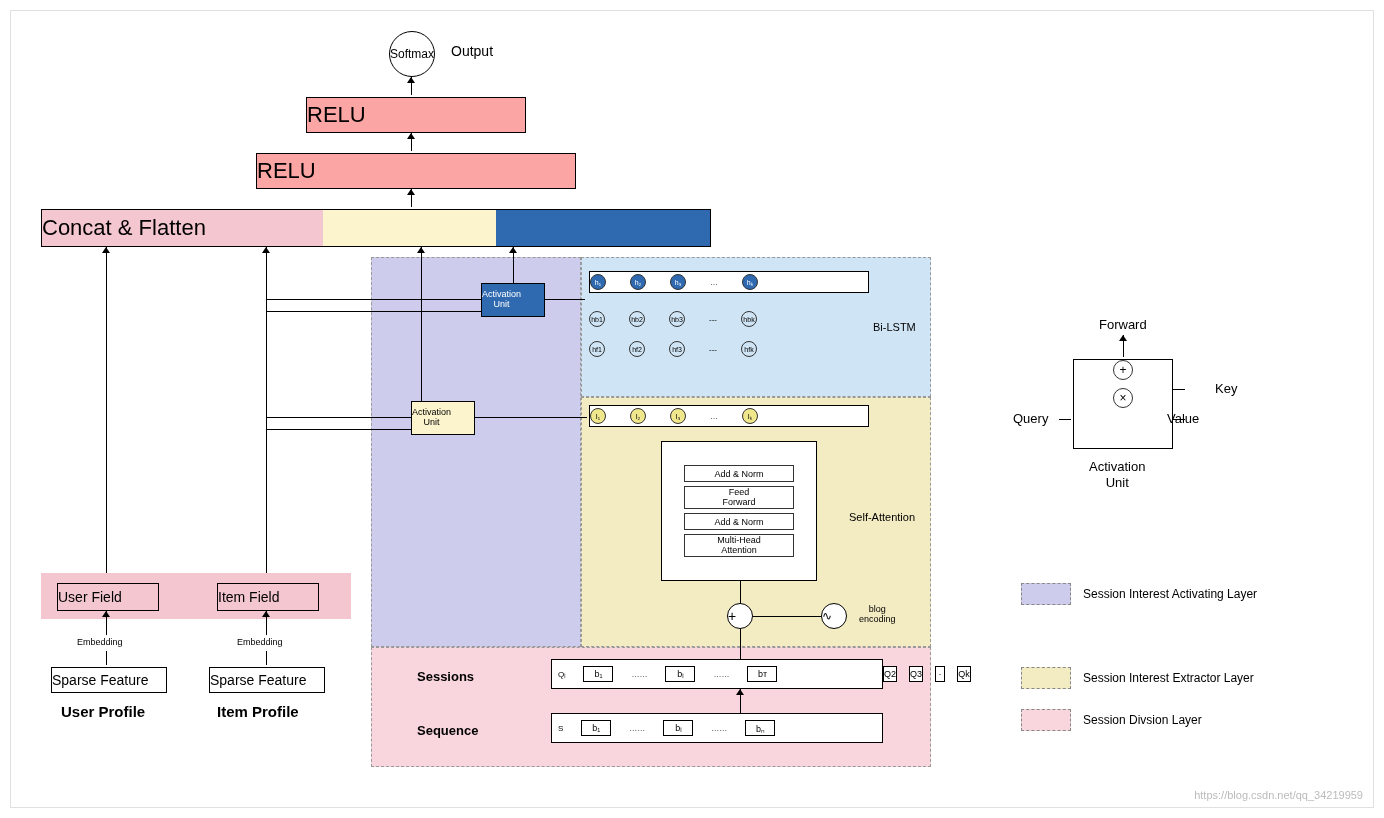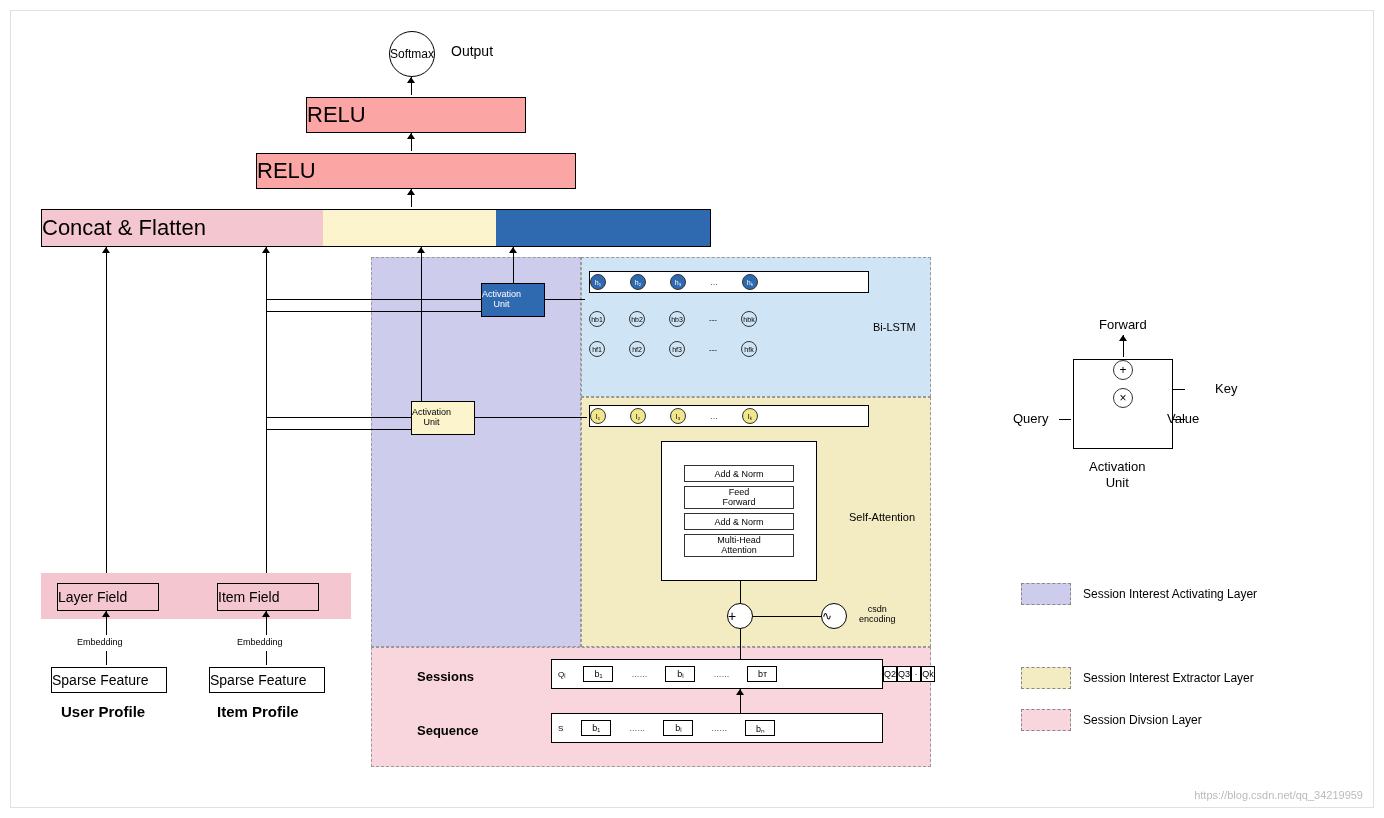--- a/index.html
+++ b/index.html
@@ -122,55 +122,55 @@
 Forward</div>
   <div class="sa-box">Add &amp; Norm</div>
   <div class="sa-box" style="height:26px;white-space:pre;line-height:1.1">Multi-Head
 Attention</div>
 </div>
 <div class="node lbl" style="left:838px;top:500px;font-size:11px">Self-Attention</div>
 
 <div class="node box circle" style="left:716px;top:592px;width:26px;height:26px;font-size:14px">+</div>
 <div class="node box circle" style="left:810px;top:592px;width:26px;height:26px;font-size:12px">∿</div>
 <div class="hline" style="left:742px;top:605px;width:68px"></div>
-<div class="node small" style="left:848px;top:594px;white-space:pre;line-height:1.1">csdn
+<div class="node small" style="left:848px;top:594px;white-space:pre;line-height:1.1">blog
 encoding</div>
 <div class="vline" style="left:729px;top:570px;height:22px"></div>
 <div class="vline" style="left:729px;top:618px;height:30px"></div>
 
 <div class="node bold" style="left:406px;top:658px;font-size:13px">Sessions</div>
 <div class="node box" style="left:540px;top:648px;width:332px;height:30px;justify-content:flex-start;padding-left:6px;gap:18px">
   <span class="tiny">Qᵢ</span>
   <span class="seq-box" style="width:30px">b₁</span>
   <span class="tiny">……</span>
   <span class="seq-box" style="width:30px">bᵢ</span>
   <span class="tiny">……</span>
   <span class="seq-box" style="width:30px">bᴛ</span>
 </div>
-<div class="node" style="left:872px;top:648px;height:30px;gap:0">
+<div class="node" style="left:872px;top:648px;height:30px;gap:12px">
   <span class="seq-box" style="width:14px">Q2</span>
   <span class="seq-box" style="width:14px">Q3</span>
   <span class="seq-box" style="width:10px">·</span>
   <span class="seq-box" style="width:14px">Qk</span>
 </div>
 
 <div class="node bold" style="left:406px;top:712px;font-size:13px">Sequence</div>
 <div class="node box" style="left:540px;top:702px;width:332px;height:30px;justify-content:flex-start;padding-left:6px;gap:18px">
   <span class="tiny">S</span>
   <span class="seq-box" style="width:30px">b₁</span>
   <span class="tiny">……</span>
   <span class="seq-box" style="width:30px">bᵢ</span>
   <span class="tiny">……</span>
   <span class="seq-box" style="width:30px">bₙ</span>
 </div>
 <div class="vline" style="left:729px;top:678px;height:24px"></div>
     <div class="arrow-up" style="left:725px;top:678px"></div>
 
 <div class="node pink" style="left:30px;top:562px;width:310px;height:46px"></div>
-<div class="node box med" style="left:46px;top:572px;width:102px;height:28px;background:#f4c7d0">Layer Field</div>
+<div class="node box med" style="left:46px;top:572px;width:102px;height:28px;background:#f4c7d0">User Field</div>
 <div class="node box med" style="left:206px;top:572px;width:102px;height:28px;background:#f4c7d0">Item Field</div>
 <div class="vline" style="left:95px;top:600px;height:24px"></div>
     <div class="arrow-up" style="left:91px;top:600px"></div>
 <div class="vline" style="left:255px;top:600px;height:24px"></div>
     <div class="arrow-up" style="left:251px;top:600px"></div>
 <div class="node small" style="left:66px;top:626px">Embedding</div>
 <div class="node small" style="left:226px;top:626px">Embedding</div>
 <div class="vline" style="left:95px;top:640px;height:14px"></div>
 <div class="vline" style="left:255px;top:640px;height:14px"></div>
 <div class="node box med" style="left:40px;top:656px;width:116px;height:26px">Sparse Feature</div>

